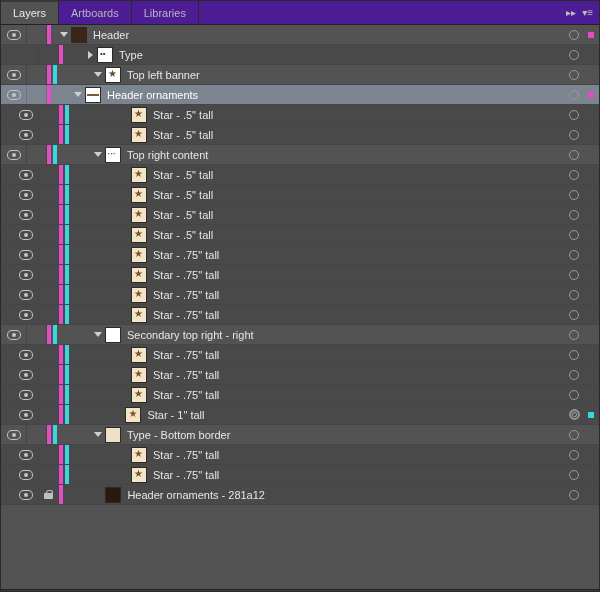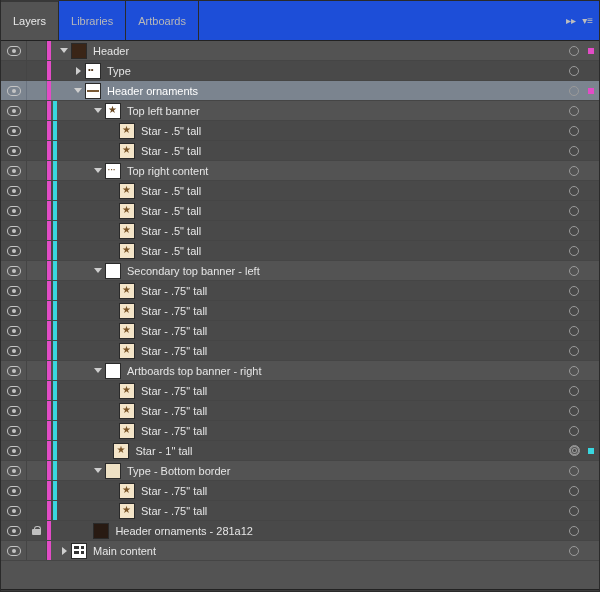--- a/index.html
+++ b/index.html
@@ -1,28 +1,28 @@
 <!DOCTYPE html>
 <html><head>
 <meta charset="utf-8">
 <style>
   * { box-sizing: border-box; margin: 0; padding: 0; font-family: "Helvetica Neue", Arial, sans-serif; }
   body { background: #535353; width: 600px; height: 592px; overflow: hidden; font-size: 11px; color: #d8d8d8; }
   .panel { width: 600px; height: 592px; background: #535353; display: flex; flex-direction: column; border: 1px solid #2a2a2a; }
 
   
-  .tabbar { height: 40px; background: #1d4ed8; display: flex; align-items: stretch; border-bottom: 1px solid #222; position: relative; }
+  .tabbar { height: 24px; background: #4c1d95; display: flex; align-items: stretch; border-bottom: 1px solid #222; position: relative; }
   .tab { padding: 0 12px; display: flex; align-items: center; font-size: 11px; color: #b8b8b8; border-right: 1px solid #2a2a2a; }
   .tab.active { background: #535353; color: #eaeaea; border-top: 2px solid #383838; margin-top: -1px; }
   .tab-controls { margin-left: auto; display: flex; align-items: center; padding: 0 6px; gap: 6px; }
   .tab-controls span { color: #bdbdbd; font-size: 10px; }
 
   .rows { flex: 1; overflow: hidden; }
   .row { height: 20px; display: flex; align-items: center; border-bottom: 1px solid #454545; background: #535353; }
-  .row.dark { background: #494949; }
+  .row.dark { background: #494949; padding-left: 12px; }
   .row.sel { background: #7b848f; }
 
   
   .col-vis { width: 26px; height: 100%; display: flex; align-items: center; justify-content: center; border-right: 1px solid #454545; }
   .col-lock { width: 20px; height: 100%; display: flex; align-items: center; justify-content: center; border-right: 1px solid #454545; }
   .row.sel .col-vis, .row.sel .col-lock { border-right-color: #6a7380; }
 
   
   .strip { width: 4px; height: 100%; }
   .strip.magenta { background: #e24cc6; }
@@ -83,22 +83,22 @@
     linear-gradient(#333,#333) 7px 5px/5px 3px no-repeat; }
 
   .bottom-bar { height: 2px; background: #3a3a3a; border-top: 1px solid #222; }
 </style>
 </head>
 <body>
 
 <div class="panel">
   <div class="tabbar">
     <div class="tab active">Layers</div>
+    <div class="tab">Artboards</div>
     <div class="tab">Libraries</div>
-    <div class="tab">Artboards</div>
     <div class="tab-controls">
       <span>▸▸</span>
       <span>▾≡</span>
     </div>
   </div>
 
   <div class="rows" id="rows">
       <div class="row">
         <div class="col-vis">
           <div class="eye"></div>
@@ -134,20 +134,43 @@
         <div class="thumb">
           <div class="th-box th-type"></div>
         </div>
         <span class="label">Type</span>
         <div class="spacer"></div>
         <div class="col-target">
           <div class="ring"></div>
         </div>
         <div class="col-selmark"></div>
       </div>
+      <div class="row">
+        <div class="col-vis">
+          <div class="eye"></div>
+        </div>
+        <div class="col-lock"></div>
+        <div class="strip magenta"></div>
+        <div class="gap"></div>
+        <div class="strip cyan"></div>
+        <div class="gap"></div>
+        <span class="indent" style="width: 32px;"></span>
+        <div class="disc">
+          <div class="tri-down"></div>
+        </div>
+        <div class="thumb">
+          <div class="th-box th-banner"></div>
+        </div>
+        <span class="label">Top left banner</span>
+        <div class="spacer"></div>
+        <div class="col-target">
+          <div class="ring"></div>
+        </div>
+        <div class="col-selmark"></div>
+      </div>
       <div class="row sel">
         <div class="col-vis">
           <div class="eye"></div>
         </div>
         <div class="col-lock"></div>
         <div class="strip magenta"></div>
         <div class="gap"></div>
         <span class="indent" style="width: 18px;"></span>
         <div class="disc">
           <div class="tri-down"></div>
@@ -157,37 +180,79 @@
         </div>
         <span class="label">Header ornaments</span>
         <div class="spacer"></div>
         <div class="col-target">
           <div class="ring"></div>
         </div>
         <div class="col-selmark">
           <div class="selsq magenta"></div>
         </div>
       </div>
+      <div class="row dark">
+        <div class="col-vis">
+          <div class="eye"></div>
+        </div>
+        <div class="col-lock"></div>
+        <div class="strip magenta"></div>
+        <div class="gap"></div>
+        <div class="strip cyan"></div>
+        <div class="gap"></div>
+        <span class="indent" style="width: 46px;"></span>
+        <div class="disc"></div>
+        <div class="thumb">
+          <div class="th-box th-star"></div>
+        </div>
+        <span class="label">Star - .5" tall</span>
+        <div class="spacer"></div>
+        <div class="col-target">
+          <div class="ring"></div>
+        </div>
+        <div class="col-selmark"></div>
+      </div>
+      <div class="row dark">
+        <div class="col-vis">
+          <div class="eye"></div>
+        </div>
+        <div class="col-lock"></div>
+        <div class="strip magenta"></div>
+        <div class="gap"></div>
+        <div class="strip cyan"></div>
+        <div class="gap"></div>
+        <span class="indent" style="width: 46px;"></span>
+        <div class="disc"></div>
+        <div class="thumb">
+          <div class="th-box th-star"></div>
+        </div>
+        <span class="label">Star - .5" tall</span>
+        <div class="spacer"></div>
+        <div class="col-target">
+          <div class="ring"></div>
+        </div>
+        <div class="col-selmark"></div>
+      </div>
       <div class="row">
         <div class="col-vis">
           <div class="eye"></div>
         </div>
         <div class="col-lock"></div>
         <div class="strip magenta"></div>
         <div class="gap"></div>
         <div class="strip cyan"></div>
         <div class="gap"></div>
         <span class="indent" style="width: 32px;"></span>
         <div class="disc">
           <div class="tri-down"></div>
         </div>
         <div class="thumb">
-          <div class="th-box th-banner"></div>
-        </div>
-        <span class="label">Top left banner</span>
+          <div class="th-box th-dots"></div>
+        </div>
+        <span class="label">Top right content</span>
         <div class="spacer"></div>
         <div class="col-target">
           <div class="ring"></div>
         </div>
         <div class="col-selmark"></div>
       </div>
       <div class="row dark">
         <div class="col-vis">
           <div class="eye"></div>
         </div>
@@ -216,363 +281,275 @@
         <div class="strip magenta"></div>
         <div class="gap"></div>
         <div class="strip cyan"></div>
         <div class="gap"></div>
         <span class="indent" style="width: 46px;"></span>
         <div class="disc"></div>
         <div class="thumb">
           <div class="th-box th-star"></div>
         </div>
         <span class="label">Star - .5" tall</span>
+        <div class="spacer"></div>
+        <div class="col-target">
+          <div class="ring"></div>
+        </div>
+        <div class="col-selmark"></div>
+      </div>
+      <div class="row dark">
+        <div class="col-vis">
+          <div class="eye"></div>
+        </div>
+        <div class="col-lock"></div>
+        <div class="strip magenta"></div>
+        <div class="gap"></div>
+        <div class="strip cyan"></div>
+        <div class="gap"></div>
+        <span class="indent" style="width: 46px;"></span>
+        <div class="disc"></div>
+        <div class="thumb">
+          <div class="th-box th-star"></div>
+        </div>
+        <span class="label">Star - .5" tall</span>
+        <div class="spacer"></div>
+        <div class="col-target">
+          <div class="ring"></div>
+        </div>
+        <div class="col-selmark"></div>
+      </div>
+      <div class="row dark">
+        <div class="col-vis">
+          <div class="eye"></div>
+        </div>
+        <div class="col-lock"></div>
+        <div class="strip magenta"></div>
+        <div class="gap"></div>
+        <div class="strip cyan"></div>
+        <div class="gap"></div>
+        <span class="indent" style="width: 46px;"></span>
+        <div class="disc"></div>
+        <div class="thumb">
+          <div class="th-box th-star"></div>
+        </div>
+        <span class="label">Star - .5" tall</span>
+        <div class="spacer"></div>
+        <div class="col-target">
+          <div class="ring"></div>
+        </div>
+        <div class="col-selmark"></div>
+      </div>
+      <div class="row dark">
+        <div class="col-vis">
+          <div class="eye"></div>
+        </div>
+        <div class="col-lock"></div>
+        <div class="strip magenta"></div>
+        <div class="gap"></div>
+        <div class="strip cyan"></div>
+        <div class="gap"></div>
+        <span class="indent" style="width: 46px;"></span>
+        <div class="disc"></div>
+        <div class="thumb">
+          <div class="th-box th-star"></div>
+        </div>
+        <span class="label">Star - .75" tall</span>
+        <div class="spacer"></div>
+        <div class="col-target">
+          <div class="ring"></div>
+        </div>
+        <div class="col-selmark"></div>
+      </div>
+      <div class="row dark">
+        <div class="col-vis">
+          <div class="eye"></div>
+        </div>
+        <div class="col-lock"></div>
+        <div class="strip magenta"></div>
+        <div class="gap"></div>
+        <div class="strip cyan"></div>
+        <div class="gap"></div>
+        <span class="indent" style="width: 46px;"></span>
+        <div class="disc"></div>
+        <div class="thumb">
+          <div class="th-box th-star"></div>
+        </div>
+        <span class="label">Star - .75" tall</span>
+        <div class="spacer"></div>
+        <div class="col-target">
+          <div class="ring"></div>
+        </div>
+        <div class="col-selmark"></div>
+      </div>
+      <div class="row dark">
+        <div class="col-vis">
+          <div class="eye"></div>
+        </div>
+        <div class="col-lock"></div>
+        <div class="strip magenta"></div>
+        <div class="gap"></div>
+        <div class="strip cyan"></div>
+        <div class="gap"></div>
+        <span class="indent" style="width: 46px;"></span>
+        <div class="disc"></div>
+        <div class="thumb">
+          <div class="th-box th-star"></div>
+        </div>
+        <span class="label">Star - .75" tall</span>
+        <div class="spacer"></div>
+        <div class="col-target">
+          <div class="ring"></div>
+        </div>
+        <div class="col-selmark"></div>
+      </div>
+      <div class="row dark">
+        <div class="col-vis">
+          <div class="eye"></div>
+        </div>
+        <div class="col-lock"></div>
+        <div class="strip magenta"></div>
+        <div class="gap"></div>
+        <div class="strip cyan"></div>
+        <div class="gap"></div>
+        <span class="indent" style="width: 46px;"></span>
+        <div class="disc"></div>
+        <div class="thumb">
+          <div class="th-box th-star"></div>
+        </div>
+        <span class="label">Star - .75" tall</span>
         <div class="spacer"></div>
         <div class="col-target">
           <div class="ring"></div>
         </div>
         <div class="col-selmark"></div>
       </div>
       <div class="row">
         <div class="col-vis">
           <div class="eye"></div>
         </div>
         <div class="col-lock"></div>
         <div class="strip magenta"></div>
         <div class="gap"></div>
         <div class="strip cyan"></div>
         <div class="gap"></div>
         <span class="indent" style="width: 32px;"></span>
         <div class="disc">
           <div class="tri-down"></div>
         </div>
         <div class="thumb">
-          <div class="th-box th-dots"></div>
-        </div>
-        <span class="label">Top right content</span>
-        <div class="spacer"></div>
-        <div class="col-target">
-          <div class="ring"></div>
-        </div>
-        <div class="col-selmark"></div>
-      </div>
-      <div class="row dark">
-        <div class="col-vis">
-          <div class="eye"></div>
-        </div>
-        <div class="col-lock"></div>
-        <div class="strip magenta"></div>
-        <div class="gap"></div>
-        <div class="strip cyan"></div>
-        <div class="gap"></div>
-        <span class="indent" style="width: 46px;"></span>
-        <div class="disc"></div>
-        <div class="thumb">
-          <div class="th-box th-star"></div>
-        </div>
-        <span class="label">Star - .5" tall</span>
-        <div class="spacer"></div>
-        <div class="col-target">
-          <div class="ring"></div>
-        </div>
-        <div class="col-selmark"></div>
-      </div>
-      <div class="row dark">
-        <div class="col-vis">
-          <div class="eye"></div>
-        </div>
-        <div class="col-lock"></div>
-        <div class="strip magenta"></div>
-        <div class="gap"></div>
-        <div class="strip cyan"></div>
-        <div class="gap"></div>
-        <span class="indent" style="width: 46px;"></span>
-        <div class="disc"></div>
-        <div class="thumb">
-          <div class="th-box th-star"></div>
-        </div>
-        <span class="label">Star - .5" tall</span>
-        <div class="spacer"></div>
-        <div class="col-target">
-          <div class="ring"></div>
-        </div>
-        <div class="col-selmark"></div>
-      </div>
-      <div class="row dark">
-        <div class="col-vis">
-          <div class="eye"></div>
-        </div>
-        <div class="col-lock"></div>
-        <div class="strip magenta"></div>
-        <div class="gap"></div>
-        <div class="strip cyan"></div>
-        <div class="gap"></div>
-        <span class="indent" style="width: 46px;"></span>
-        <div class="disc"></div>
-        <div class="thumb">
-          <div class="th-box th-star"></div>
-        </div>
-        <span class="label">Star - .5" tall</span>
-        <div class="spacer"></div>
-        <div class="col-target">
-          <div class="ring"></div>
-        </div>
-        <div class="col-selmark"></div>
-      </div>
-      <div class="row dark">
-        <div class="col-vis">
-          <div class="eye"></div>
-        </div>
-        <div class="col-lock"></div>
-        <div class="strip magenta"></div>
-        <div class="gap"></div>
-        <div class="strip cyan"></div>
-        <div class="gap"></div>
-        <span class="indent" style="width: 46px;"></span>
-        <div class="disc"></div>
-        <div class="thumb">
-          <div class="th-box th-star"></div>
-        </div>
-        <span class="label">Star - .5" tall</span>
-        <div class="spacer"></div>
-        <div class="col-target">
-          <div class="ring"></div>
-        </div>
-        <div class="col-selmark"></div>
+          <div class="th-box th-white"></div>
+        </div>
+        <span class="label">Secondary top right - right</span>
+        <div class="spacer"></div>
+        <div class="col-target">
+          <div class="ring"></div>
+        </div>
+        <div class="col-selmark"></div>
+      </div>
+      <div class="row dark">
+        <div class="col-vis">
+          <div class="eye"></div>
+        </div>
+        <div class="col-lock"></div>
+        <div class="strip magenta"></div>
+        <div class="gap"></div>
+        <div class="strip cyan"></div>
+        <div class="gap"></div>
+        <span class="indent" style="width: 46px;"></span>
+        <div class="disc"></div>
+        <div class="thumb">
+          <div class="th-box th-star"></div>
+        </div>
+        <span class="label">Star - .75" tall</span>
+        <div class="spacer"></div>
+        <div class="col-target">
+          <div class="ring"></div>
+        </div>
+        <div class="col-selmark"></div>
+      </div>
+      <div class="row dark">
+        <div class="col-vis">
+          <div class="eye"></div>
+        </div>
+        <div class="col-lock"></div>
+        <div class="strip magenta"></div>
+        <div class="gap"></div>
+        <div class="strip cyan"></div>
+        <div class="gap"></div>
+        <span class="indent" style="width: 46px;"></span>
+        <div class="disc"></div>
+        <div class="thumb">
+          <div class="th-box th-star"></div>
+        </div>
+        <span class="label">Star - .75" tall</span>
+        <div class="spacer"></div>
+        <div class="col-target">
+          <div class="ring"></div>
+        </div>
+        <div class="col-selmark"></div>
+      </div>
+      <div class="row dark">
+        <div class="col-vis">
+          <div class="eye"></div>
+        </div>
+        <div class="col-lock"></div>
+        <div class="strip magenta"></div>
+        <div class="gap"></div>
+        <div class="strip cyan"></div>
+        <div class="gap"></div>
+        <span class="indent" style="width: 46px;"></span>
+        <div class="disc"></div>
+        <div class="thumb">
+          <div class="th-box th-star"></div>
+        </div>
+        <span class="label">Star - .75" tall</span>
+        <div class="spacer"></div>
+        <div class="col-target">
+          <div class="ring"></div>
+        </div>
+        <div class="col-selmark"></div>
+      </div>
+      <div class="row dark">
+        <div class="col-vis">
+          <div class="eye"></div>
+        </div>
+        <div class="col-lock"></div>
+        <div class="strip magenta"></div>
+        <div class="gap"></div>
+        <div class="strip cyan"></div>
+        <div class="gap"></div>
+        <span class="indent" style="width: 40.4px;"></span>
+        <div class="disc"></div>
+        <div class="thumb">
+          <div class="th-box th-star"></div>
+        </div>
+        <span class="label">Star - 1" tall</span>
+        <div class="spacer"></div>
+        <div class="col-target">
+          <div class="ring double"></div>
+        </div>
+        <div class="col-selmark">
+          <div class="selsq cyan"></div>
+        </div>
       </div>
       <div class="row">
         <div class="col-vis">
           <div class="eye"></div>
         </div>
         <div class="col-lock"></div>
         <div class="strip magenta"></div>
         <div class="gap"></div>
         <div class="strip cyan"></div>
         <div class="gap"></div>
         <span class="indent" style="width: 32px;"></span>
         <div class="disc">
           <div class="tri-down"></div>
         </div>
         <div class="thumb">
-          <div class="th-box th-white"></div>
-        </div>
-        <span class="label">Secondary top banner - left</span>
-        <div class="spacer"></div>
-        <div class="col-target">
-          <div class="ring"></div>
-        </div>
-        <div class="col-selmark"></div>
-      </div>
-      <div class="row dark">
-        <div class="col-vis">
-          <div class="eye"></div>
-        </div>
-        <div class="col-lock"></div>
-        <div class="strip magenta"></div>
-        <div class="gap"></div>
-        <div class="strip cyan"></div>
-        <div class="gap"></div>
-        <span class="indent" style="width: 46px;"></span>
-        <div class="disc"></div>
-        <div class="thumb">
-          <div class="th-box th-star"></div>
-        </div>
-        <span class="label">Star - .75" tall</span>
-        <div class="spacer"></div>
-        <div class="col-target">
-          <div class="ring"></div>
-        </div>
-        <div class="col-selmark"></div>
-      </div>
-      <div class="row dark">
-        <div class="col-vis">
-          <div class="eye"></div>
-        </div>
-        <div class="col-lock"></div>
-        <div class="strip magenta"></div>
-        <div class="gap"></div>
-        <div class="strip cyan"></div>
-        <div class="gap"></div>
-        <span class="indent" style="width: 46px;"></span>
-        <div class="disc"></div>
-        <div class="thumb">
-          <div class="th-box th-star"></div>
-        </div>
-        <span class="label">Star - .75" tall</span>
-        <div class="spacer"></div>
-        <div class="col-target">
-          <div class="ring"></div>
-        </div>
-        <div class="col-selmark"></div>
-      </div>
-      <div class="row dark">
-        <div class="col-vis">
-          <div class="eye"></div>
-        </div>
-        <div class="col-lock"></div>
-        <div class="strip magenta"></div>
-        <div class="gap"></div>
-        <div class="strip cyan"></div>
-        <div class="gap"></div>
-        <span class="indent" style="width: 46px;"></span>
-        <div class="disc"></div>
-        <div class="thumb">
-          <div class="th-box th-star"></div>
-        </div>
-        <span class="label">Star - .75" tall</span>
-        <div class="spacer"></div>
-        <div class="col-target">
-          <div class="ring"></div>
-        </div>
-        <div class="col-selmark"></div>
-      </div>
-      <div class="row dark">
-        <div class="col-vis">
-          <div class="eye"></div>
-        </div>
-        <div class="col-lock"></div>
-        <div class="strip magenta"></div>
-        <div class="gap"></div>
-        <div class="strip cyan"></div>
-        <div class="gap"></div>
-        <span class="indent" style="width: 46px;"></span>
-        <div class="disc"></div>
-        <div class="thumb">
-          <div class="th-box th-star"></div>
-        </div>
-        <span class="label">Star - .75" tall</span>
-        <div class="spacer"></div>
-        <div class="col-target">
-          <div class="ring"></div>
-        </div>
-        <div class="col-selmark"></div>
-      </div>
-      <div class="row">
-        <div class="col-vis">
-          <div class="eye"></div>
-        </div>
-        <div class="col-lock"></div>
-        <div class="strip magenta"></div>
-        <div class="gap"></div>
-        <div class="strip cyan"></div>
-        <div class="gap"></div>
-        <span class="indent" style="width: 32px;"></span>
-        <div class="disc">
-          <div class="tri-down"></div>
-        </div>
-        <div class="thumb">
-          <div class="th-box th-white"></div>
-        </div>
-        <span class="label">Artboards top banner - right</span>
-        <div class="spacer"></div>
-        <div class="col-target">
-          <div class="ring"></div>
-        </div>
-        <div class="col-selmark"></div>
-      </div>
-      <div class="row dark">
-        <div class="col-vis">
-          <div class="eye"></div>
-        </div>
-        <div class="col-lock"></div>
-        <div class="strip magenta"></div>
-        <div class="gap"></div>
-        <div class="strip cyan"></div>
-        <div class="gap"></div>
-        <span class="indent" style="width: 46px;"></span>
-        <div class="disc"></div>
-        <div class="thumb">
-          <div class="th-box th-star"></div>
-        </div>
-        <span class="label">Star - .75" tall</span>
-        <div class="spacer"></div>
-        <div class="col-target">
-          <div class="ring"></div>
-        </div>
-        <div class="col-selmark"></div>
-      </div>
-      <div class="row dark">
-        <div class="col-vis">
-          <div class="eye"></div>
-        </div>
-        <div class="col-lock"></div>
-        <div class="strip magenta"></div>
-        <div class="gap"></div>
-        <div class="strip cyan"></div>
-        <div class="gap"></div>
-        <span class="indent" style="width: 46px;"></span>
-        <div class="disc"></div>
-        <div class="thumb">
-          <div class="th-box th-star"></div>
-        </div>
-        <span class="label">Star - .75" tall</span>
-        <div class="spacer"></div>
-        <div class="col-target">
-          <div class="ring"></div>
-        </div>
-        <div class="col-selmark"></div>
-      </div>
-      <div class="row dark">
-        <div class="col-vis">
-          <div class="eye"></div>
-        </div>
-        <div class="col-lock"></div>
-        <div class="strip magenta"></div>
-        <div class="gap"></div>
-        <div class="strip cyan"></div>
-        <div class="gap"></div>
-        <span class="indent" style="width: 46px;"></span>
-        <div class="disc"></div>
-        <div class="thumb">
-          <div class="th-box th-star"></div>
-        </div>
-        <span class="label">Star - .75" tall</span>
-        <div class="spacer"></div>
-        <div class="col-target">
-          <div class="ring"></div>
-        </div>
-        <div class="col-selmark"></div>
-      </div>
-      <div class="row dark">
-        <div class="col-vis">
-          <div class="eye"></div>
-        </div>
-        <div class="col-lock"></div>
-        <div class="strip magenta"></div>
-        <div class="gap"></div>
-        <div class="strip cyan"></div>
-        <div class="gap"></div>
-        <span class="indent" style="width: 40.4px;"></span>
-        <div class="disc"></div>
-        <div class="thumb">
-          <div class="th-box th-star"></div>
-        </div>
-        <span class="label">Star - 1" tall</span>
-        <div class="spacer"></div>
-        <div class="col-target">
-          <div class="ring double"></div>
-        </div>
-        <div class="col-selmark">
-          <div class="selsq cyan"></div>
-        </div>
-      </div>
-      <div class="row">
-        <div class="col-vis">
-          <div class="eye"></div>
-        </div>
-        <div class="col-lock"></div>
-        <div class="strip magenta"></div>
-        <div class="gap"></div>
-        <div class="strip cyan"></div>
-        <div class="gap"></div>
-        <span class="indent" style="width: 32px;"></span>
-        <div class="disc">
-          <div class="tri-down"></div>
-        </div>
-        <div class="thumb">
           <div class="th-box th-blend"></div>
         </div>
         <span class="label">Type - Bottom border</span>
         <div class="spacer"></div>
         <div class="col-target">
           <div class="ring"></div>
         </div>
         <div class="col-selmark"></div>
       </div>
       <div class="row dark">
@@ -625,41 +602,20 @@
           <div class="lock"></div>
         </div>
         <div class="strip magenta"></div>
         <div class="gap"></div>
         <span class="indent" style="width: 26.4px;"></span>
         <div class="disc"></div>
         <div class="thumb">
           <div class="th-box th-dark"></div>
         </div>
         <span class="label">Header ornaments - 281a12</span>
-        <div class="spacer"></div>
-        <div class="col-target">
-          <div class="ring"></div>
-        </div>
-        <div class="col-selmark"></div>
-      </div>
-      <div class="row">
-        <div class="col-vis">
-          <div class="eye"></div>
-        </div>
-        <div class="col-lock"></div>
-        <div class="strip magenta"></div>
-        <div class="gap"></div>
-        <span class="indent" style="width: 4px;"></span>
-        <div class="disc">
-          <div class="tri-right"></div>
-        </div>
-        <div class="thumb">
-          <div class="th-box th-main"></div>
-        </div>
-        <span class="label">Main content</span>
         <div class="spacer"></div>
         <div class="col-target">
           <div class="ring"></div>
         </div>
         <div class="col-selmark"></div>
       </div>
     </div>
   <div class="bottom-bar"></div>
 </div>
 

